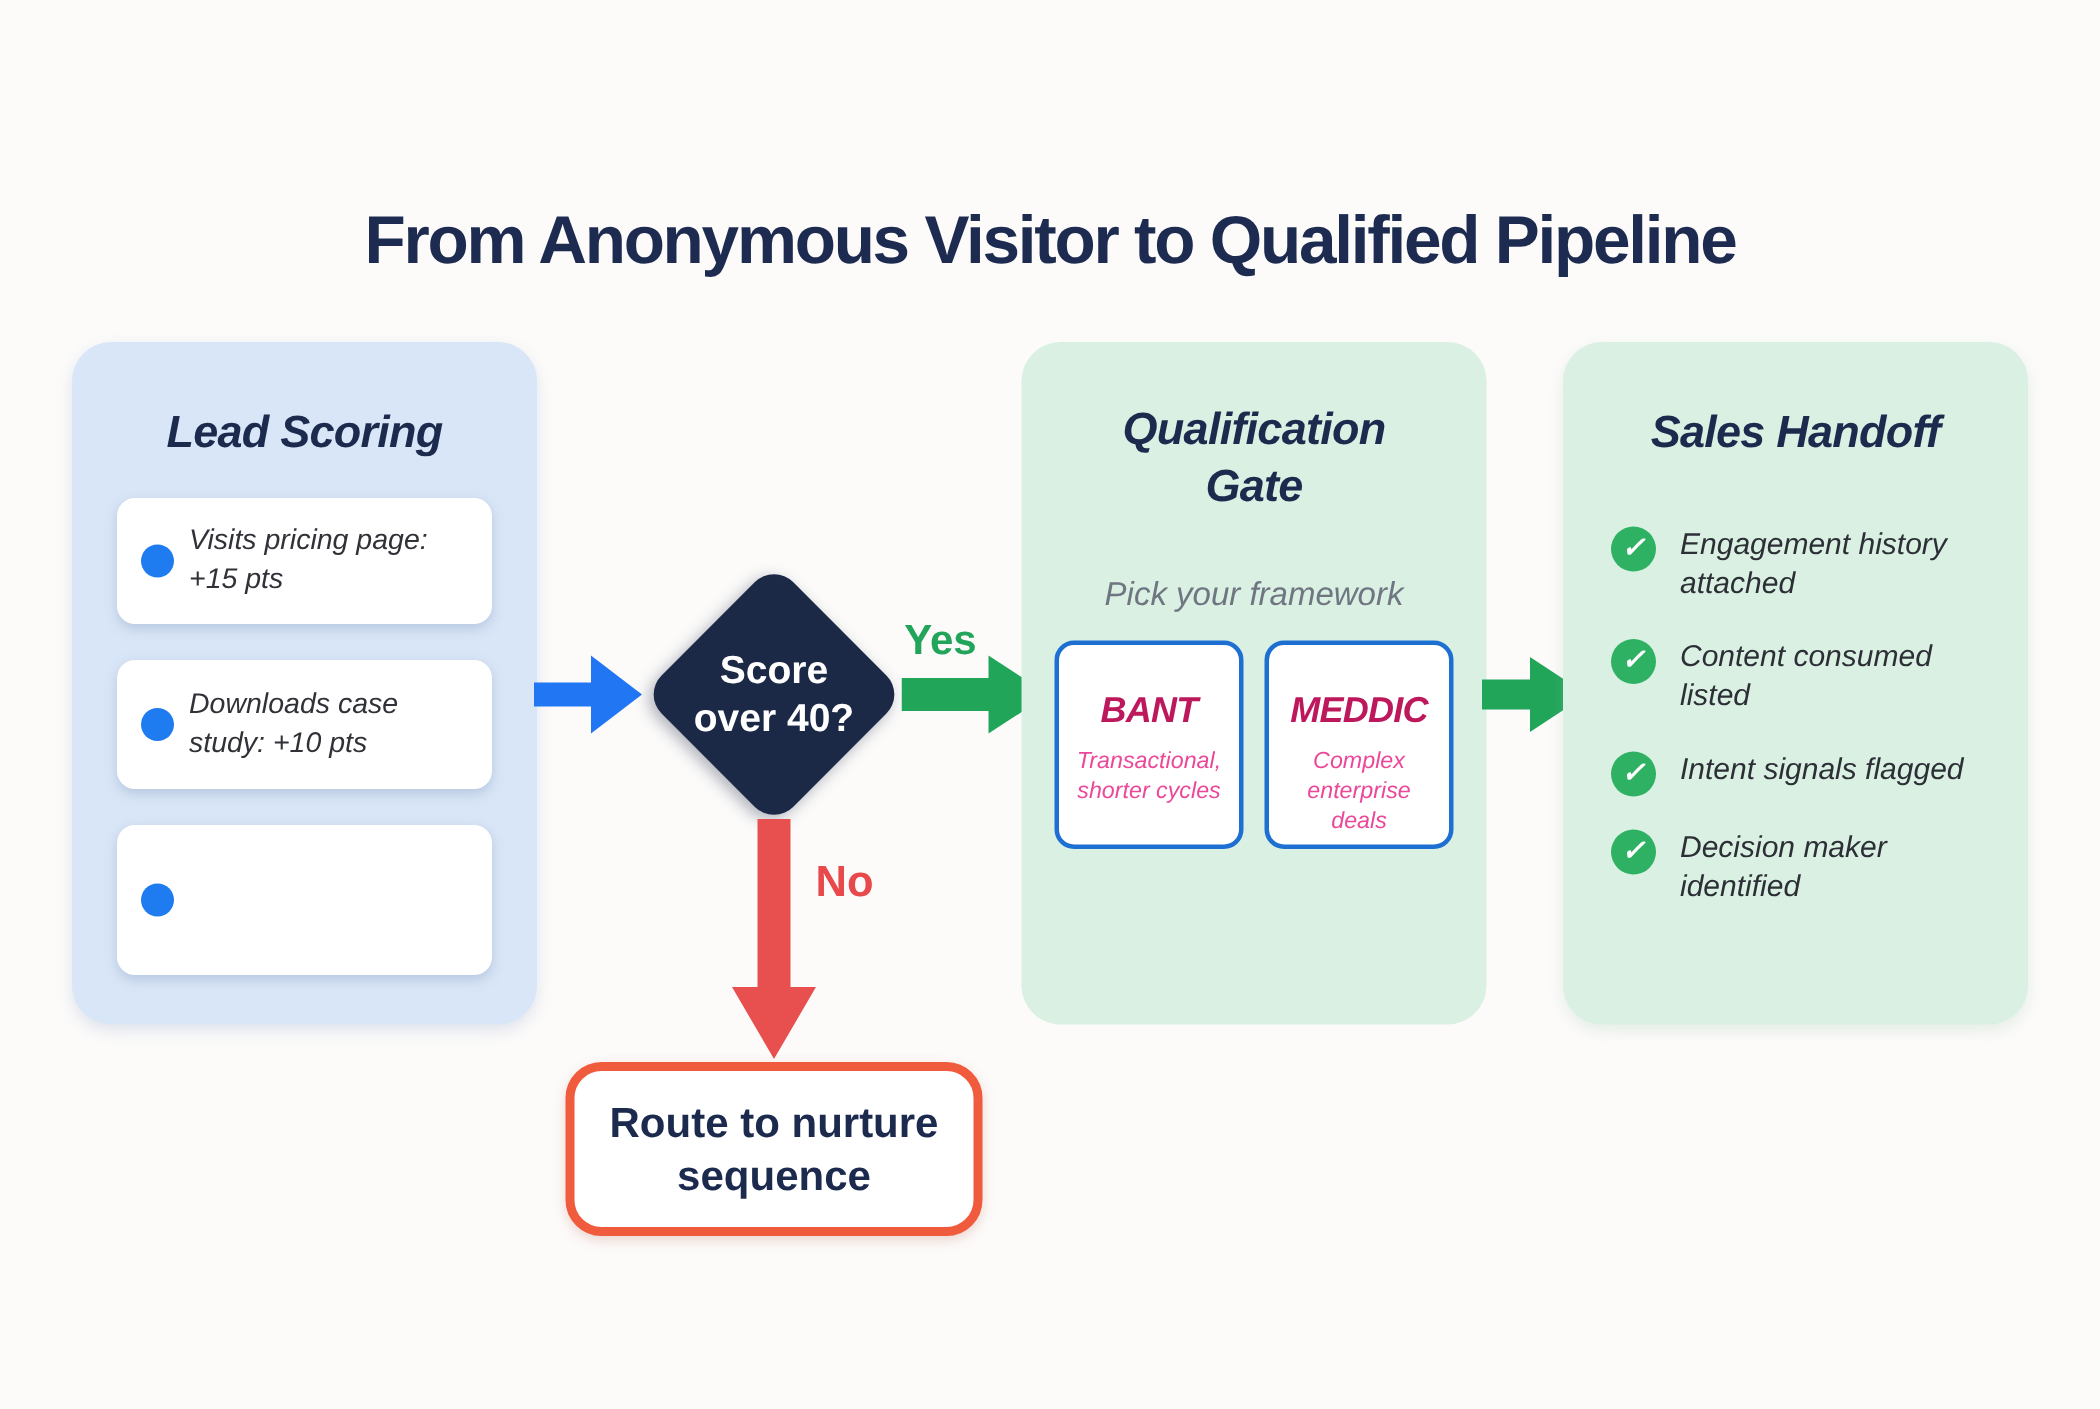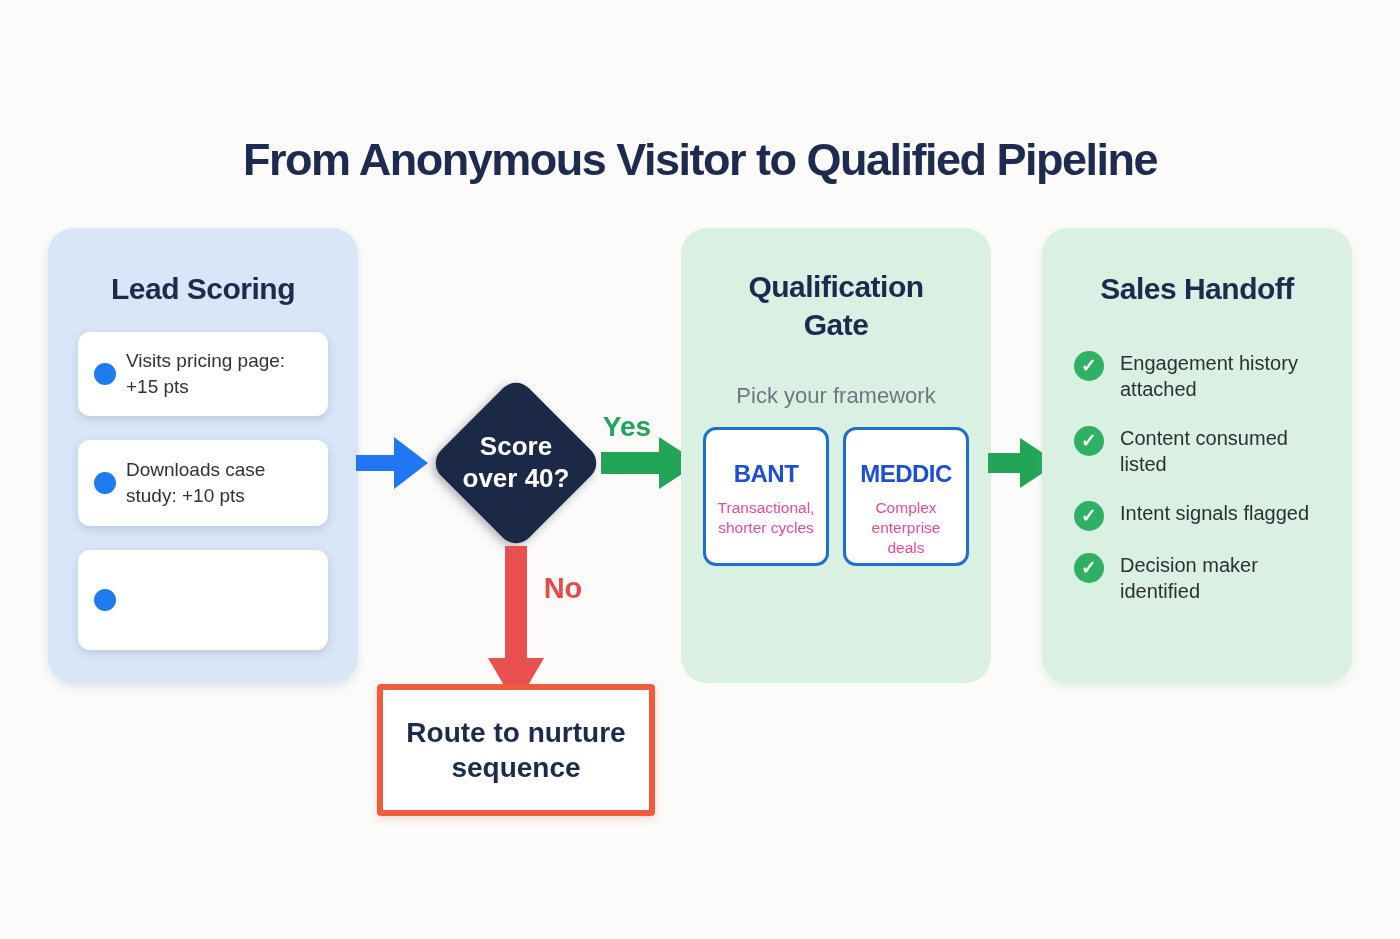--- a/index.html
+++ b/index.html
@@ -26,20 +26,21 @@
     color: #1e2b50;
     margin-top: 42px;
   }
 
   .panel {
     position: absolute;
     top: 228px;
     width: 310px;
     height: 455px;
     border-radius: 26px;
+    font-style: italic;
   }
   .panel-blue  { left: 48px;  background: #d9e6f7; box-shadow: 0 4px 10px rgba(150,170,200,.28); }
   .panel-green { background: #d9f0e2; }
   .panel-qual  { left: 681px; }
   .panel-hand  { left: 1042px; box-shadow: 0 4px 10px rgba(150,190,165,.22); }
 
   .panel-title {
     position: absolute;
     left: 0; right: 0;
     top: 42px;
@@ -128,25 +129,25 @@
     width: 70px;
     text-align: center;
     font-size: 29px;
     font-weight: 800;
     color: #e8494a;
   }
 
   
   .nurture-box {
     position: absolute;
-    left: 377px; top: 684px;
-    width: 278px; height: 132px;
+    left: 377px; top: 708px;
+    width: 278px; height: 116px;
     background: #ffffff;
     border: 6px solid #f15b3d;
-    border-radius: 4px;
+    border-radius: 24px;
     box-shadow: 0 3px 8px rgba(200,120,100,.25);
     display: flex;
     align-items: center;
     justify-content: center;
   }
   .nurture-box .nurture-text {
     width: 235px;
     text-align: center;
     font-size: 28px;
     font-weight: 800;
@@ -173,21 +174,21 @@
     border-radius: 13px;
     text-align: center;
     padding-top: 30px;
   }
   .fw-bant   { left: 22px; }
   .fw-meddic { left: 162px; }
   .fw-name {
     font-size: 24px;
     font-weight: 800;
     letter-spacing: -0.5px;
-    color: #1d4ed8;
+    color: #be185d;
     margin-bottom: 10px;
   }
   .fw-desc {
     font-size: 15.5px;
     line-height: 1.3;
     color: #ec4899;
     padding: 0 10px;
   }
 
   

